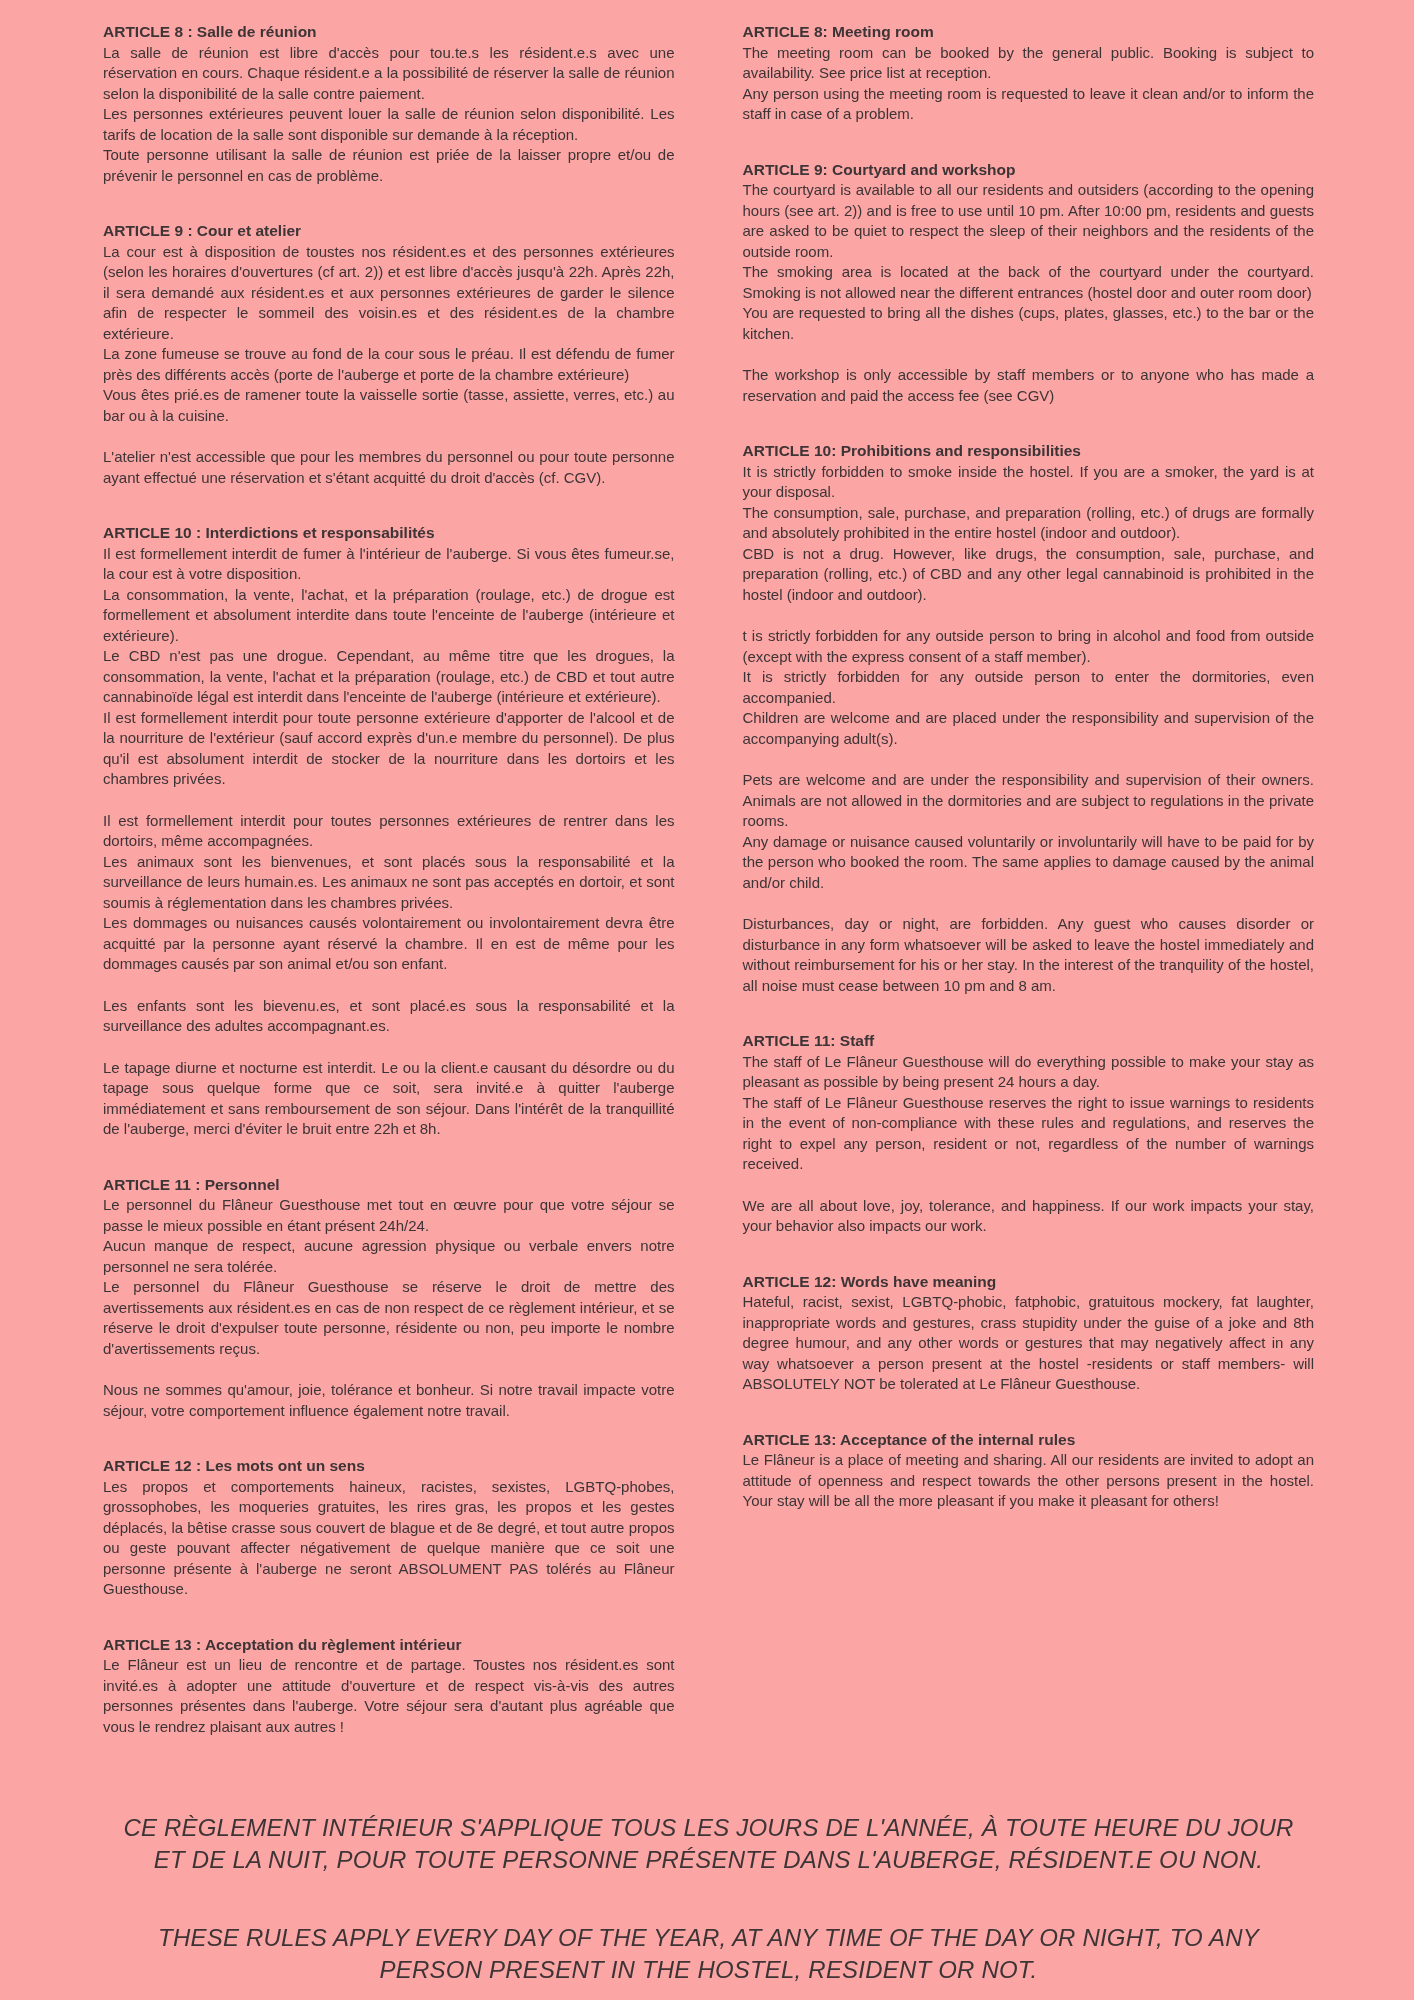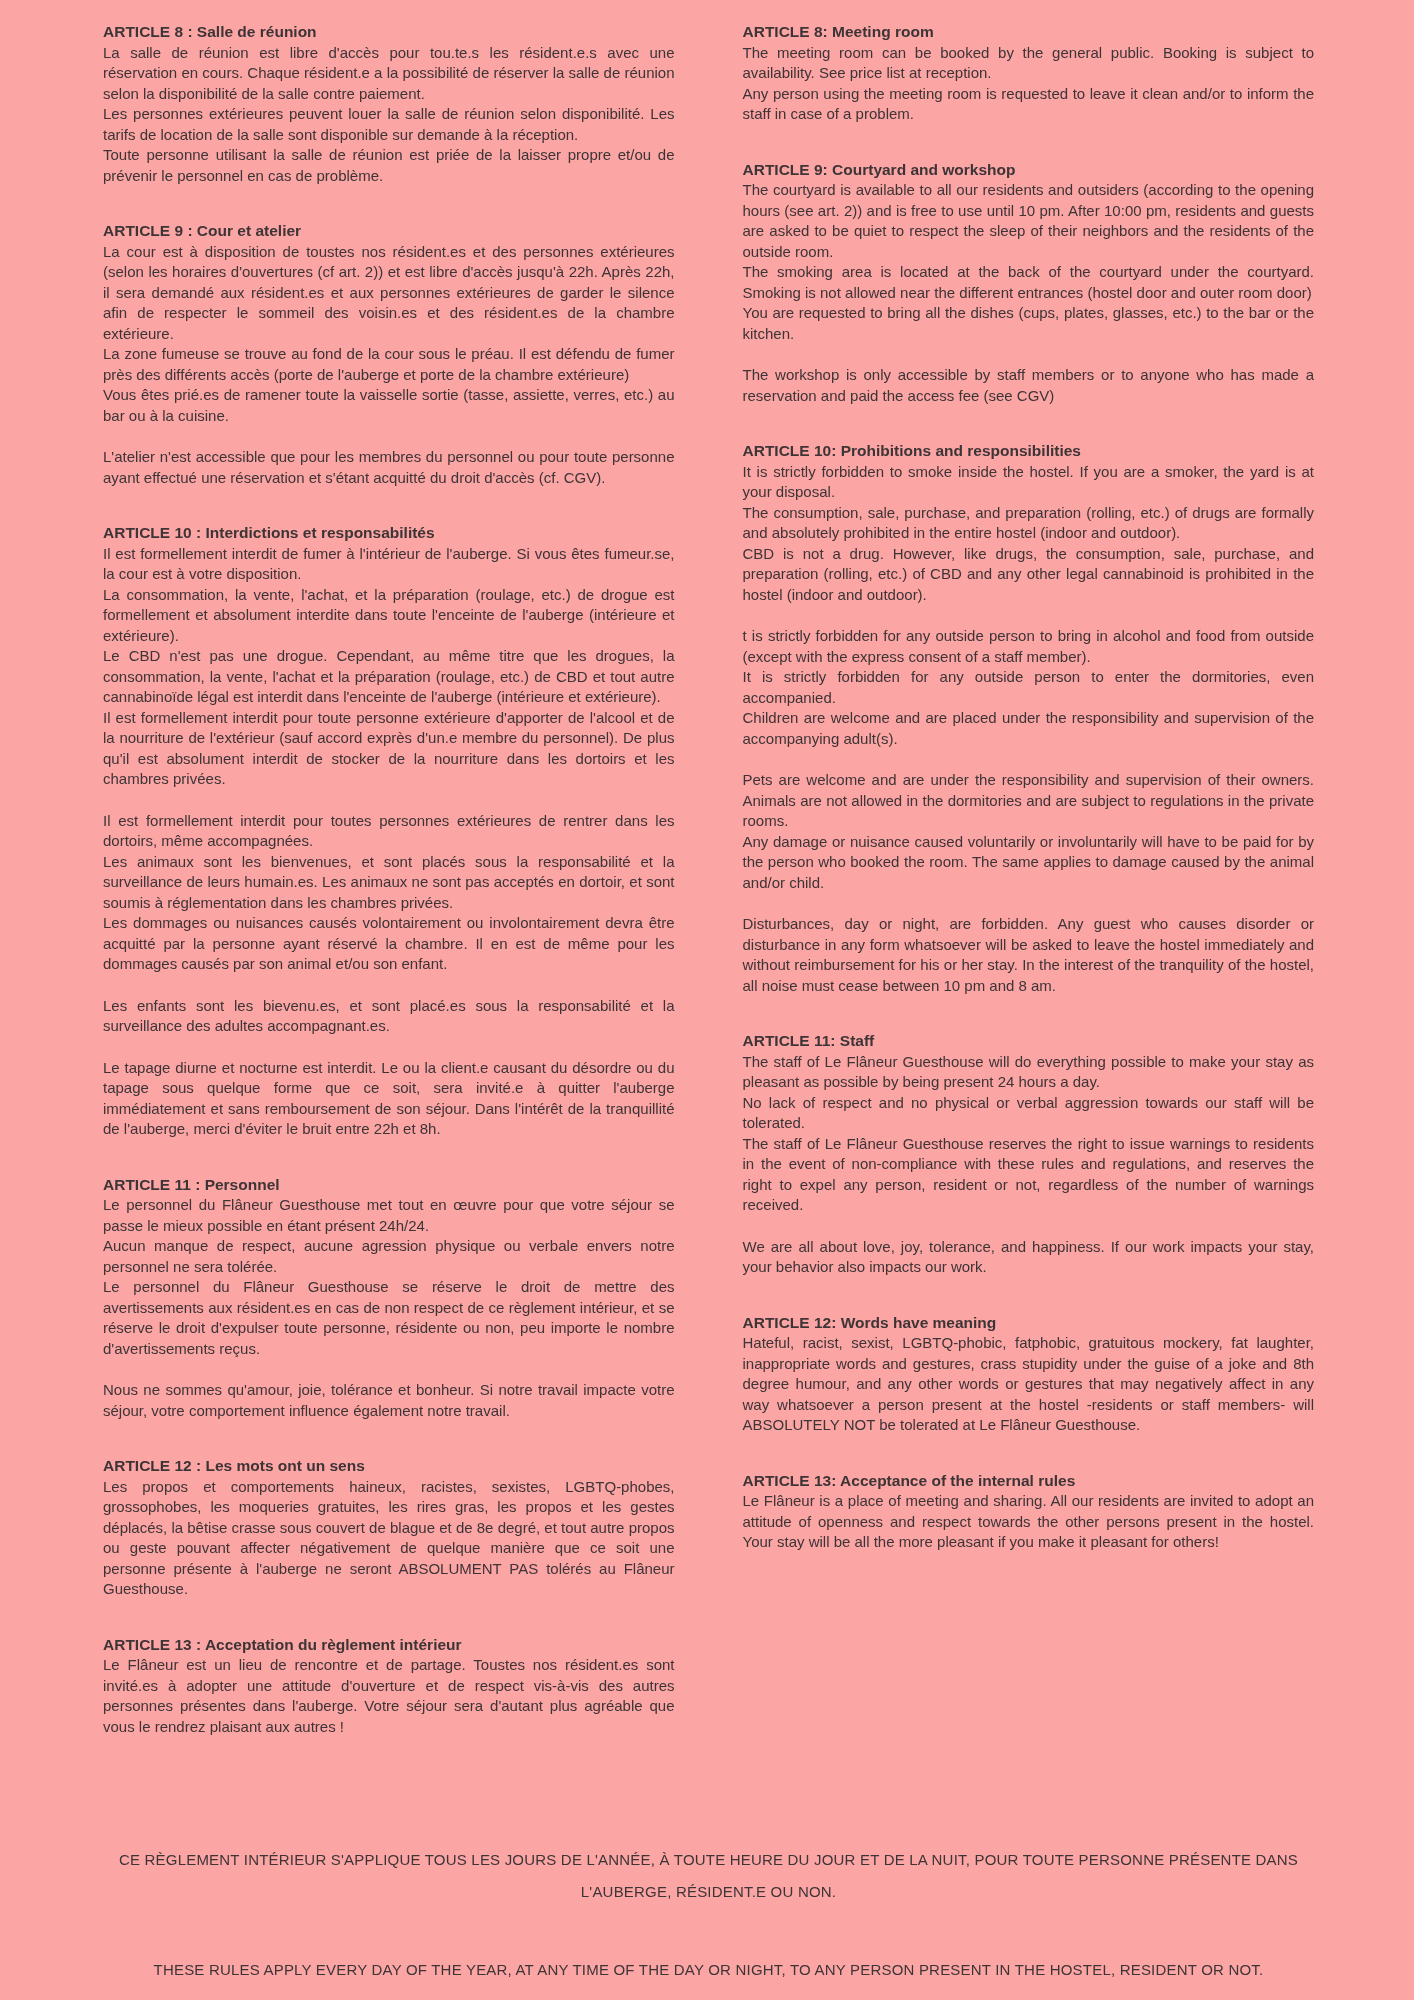--- a/index.html
+++ b/index.html
@@ -48,23 +48,24 @@
   }
   .para.bold {
     font-weight: 400;
   }
   .footer {
     margin-top: auto;
     text-align: center;
   }
   .footer-notice {
     margin: 0;
-    font-size: 15px;
+    font-size: 24px;
     line-height: 32px;
     letter-spacing: 0.2px;
+    font-style: italic;
   }
   .footer-notice.fr {
     padding: 0 10px;
   }
   .footer-notice.en {
     margin-top: 46px;
     padding: 0 40px;
   }
 </style>
 </head>
@@ -148,21 +149,20 @@
         <p class="para">It is strictly forbidden for any outside person to enter the dormitories, even accompanied.</p>
         <p class="para">Children are welcome and are placed under the responsibility and supervision of the accompanying adult(s).</p>
         <p class="para gap">Pets are welcome and are under the responsibility and supervision of their owners. Animals are not allowed in the dormitories and are subject to regulations in the private rooms.</p>
         <p class="para">Any damage or nuisance caused voluntarily or involuntarily will have to be paid for by the person who booked the room. The same applies to damage caused by the animal and/or child.</p>
         <p class="para gap">Disturbances, day or night, are forbidden. Any guest who causes disorder or disturbance in any form whatsoever will be asked to leave the hostel immediately and without reimbursement for his or her stay. In the interest of the tranquility of the hostel, all noise must cease between 10 pm and 8 am.</p>
       </div>
 
       <div class="section">
         <p class="heading">ARTICLE 11: Staff</p>
         <p class="para">The staff of Le Flâneur Guesthouse will do everything possible to make your stay as pleasant as possible by being present 24 hours a day.</p>
-        <p class="para">No lack of respect and no physical or verbal aggression towards our staff will be tolerated.</p>
         <p class="para">The staff of Le Flâneur Guesthouse reserves the right to issue warnings to residents in the event of non-compliance with these rules and regulations, and reserves the right to expel any person, resident or not, regardless of the number of warnings received.</p>
         <p class="para gap bold">We are all about love, joy, tolerance, and happiness. If our work impacts your stay, your behavior also impacts our work.</p>
       </div>
 
       <div class="section">
         <p class="heading">ARTICLE 12: Words have meaning</p>
         <p class="para">Hateful, racist, sexist, LGBTQ-phobic, fatphobic, gratuitous mockery, fat laughter, inappropriate words and gestures, crass stupidity under the guise of a joke and 8th degree humour, and any other words or gestures that may negatively affect in any way whatsoever a person present at the hostel -residents or staff members- will ABSOLUTELY NOT be tolerated at Le Flâneur Guesthouse.</p>
       </div>
 
       <div class="section">

